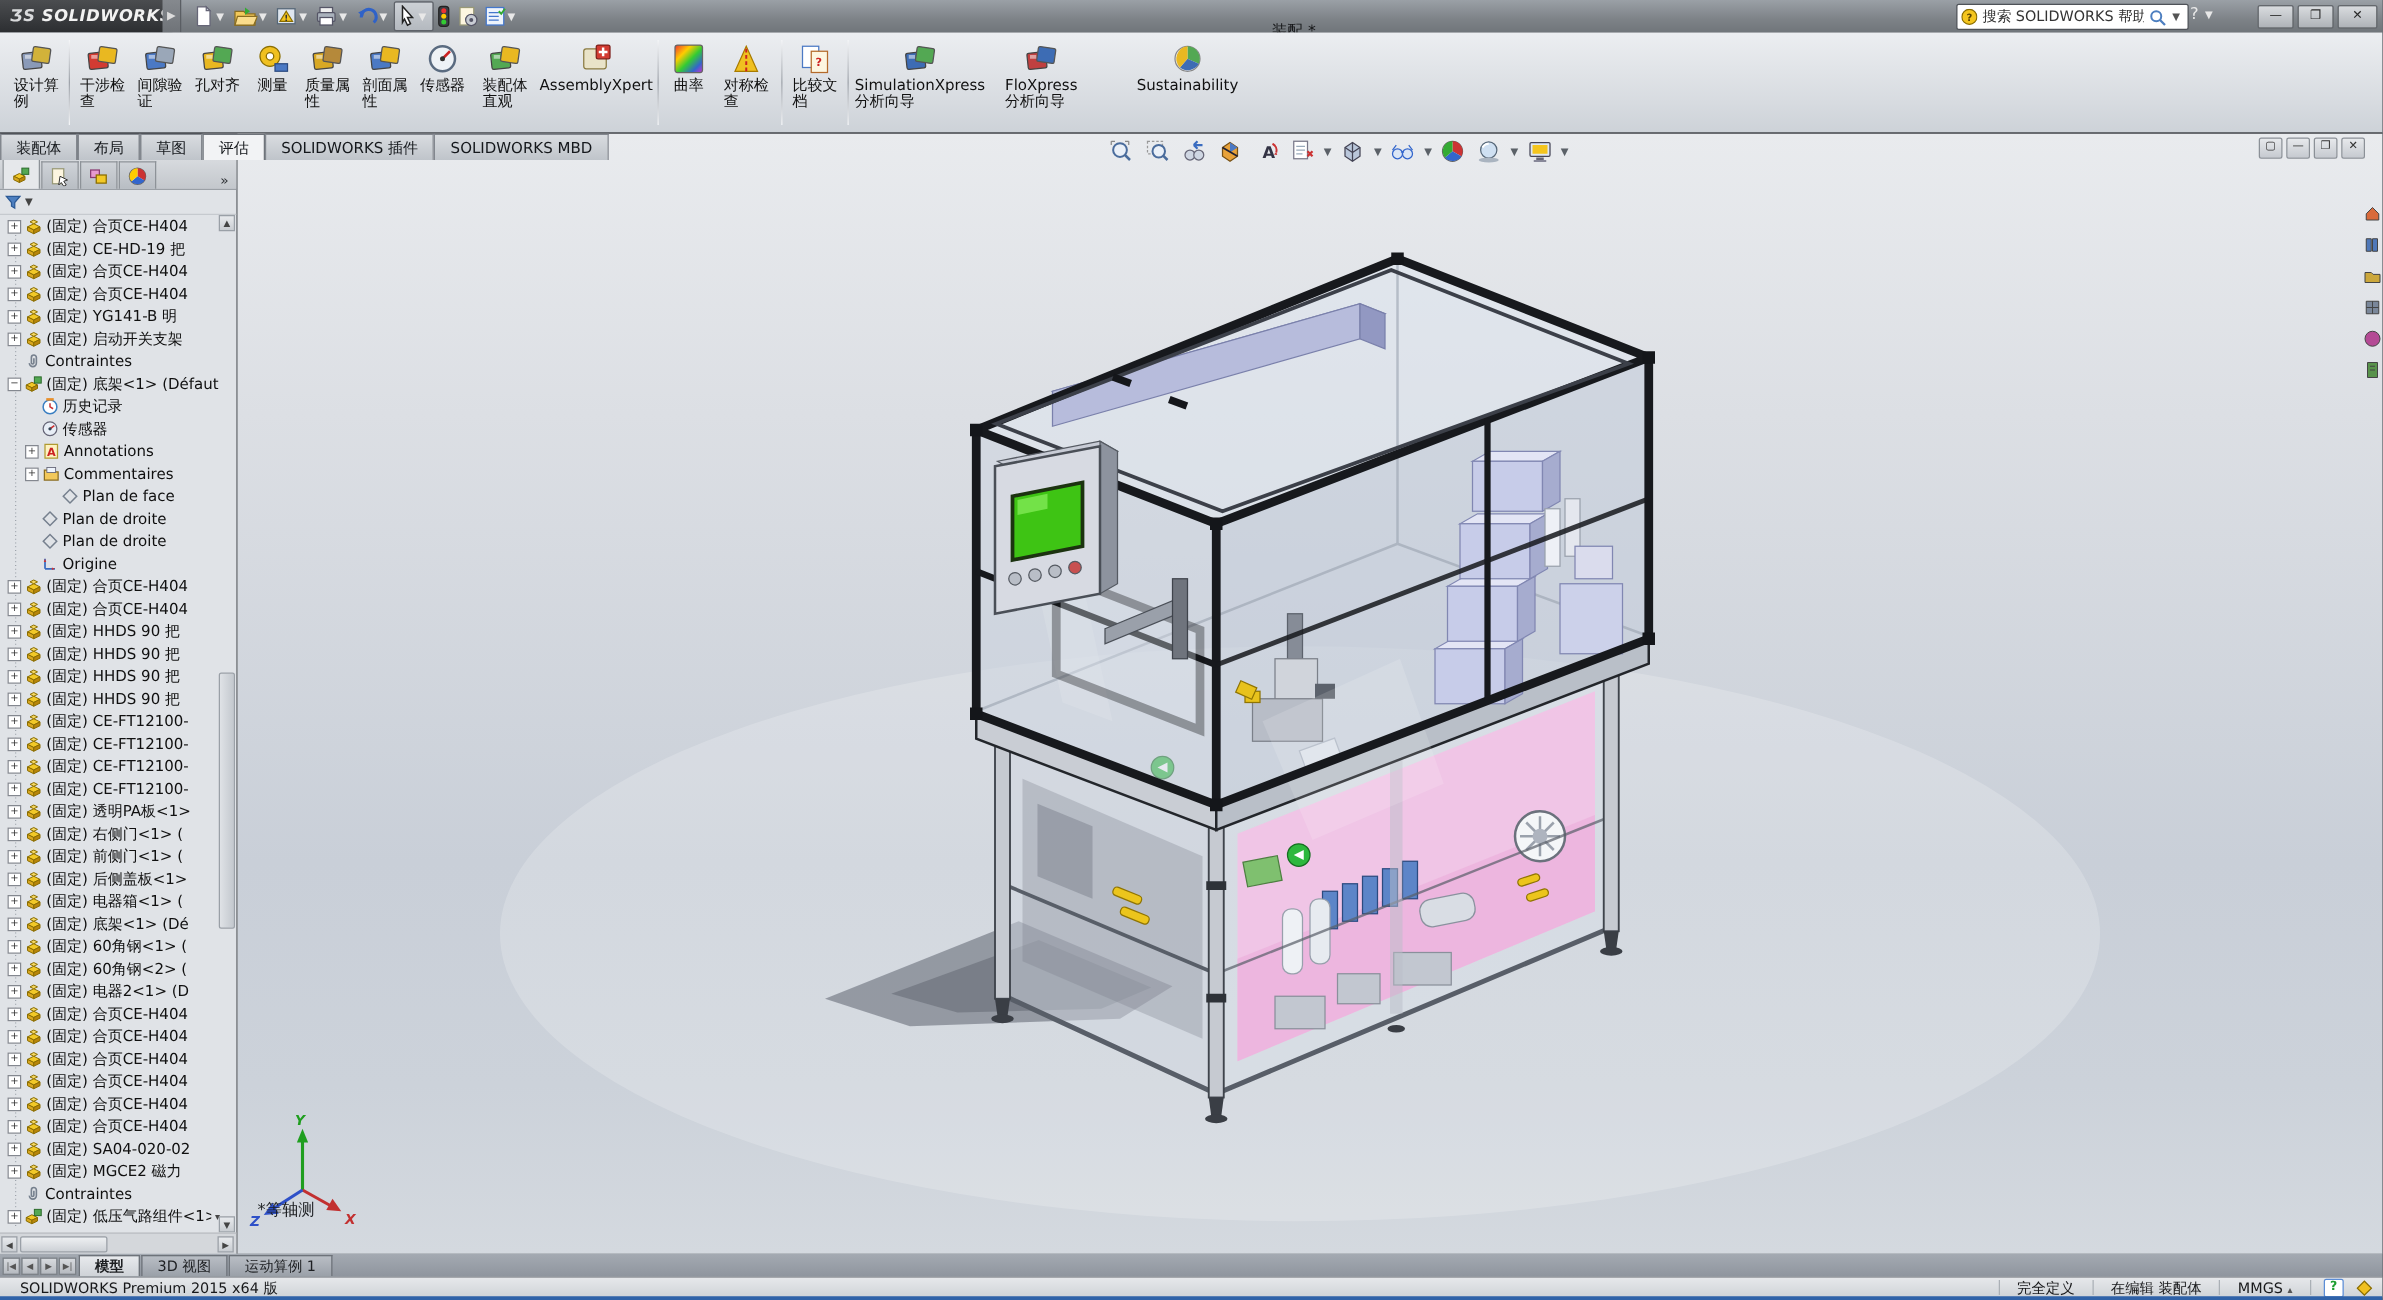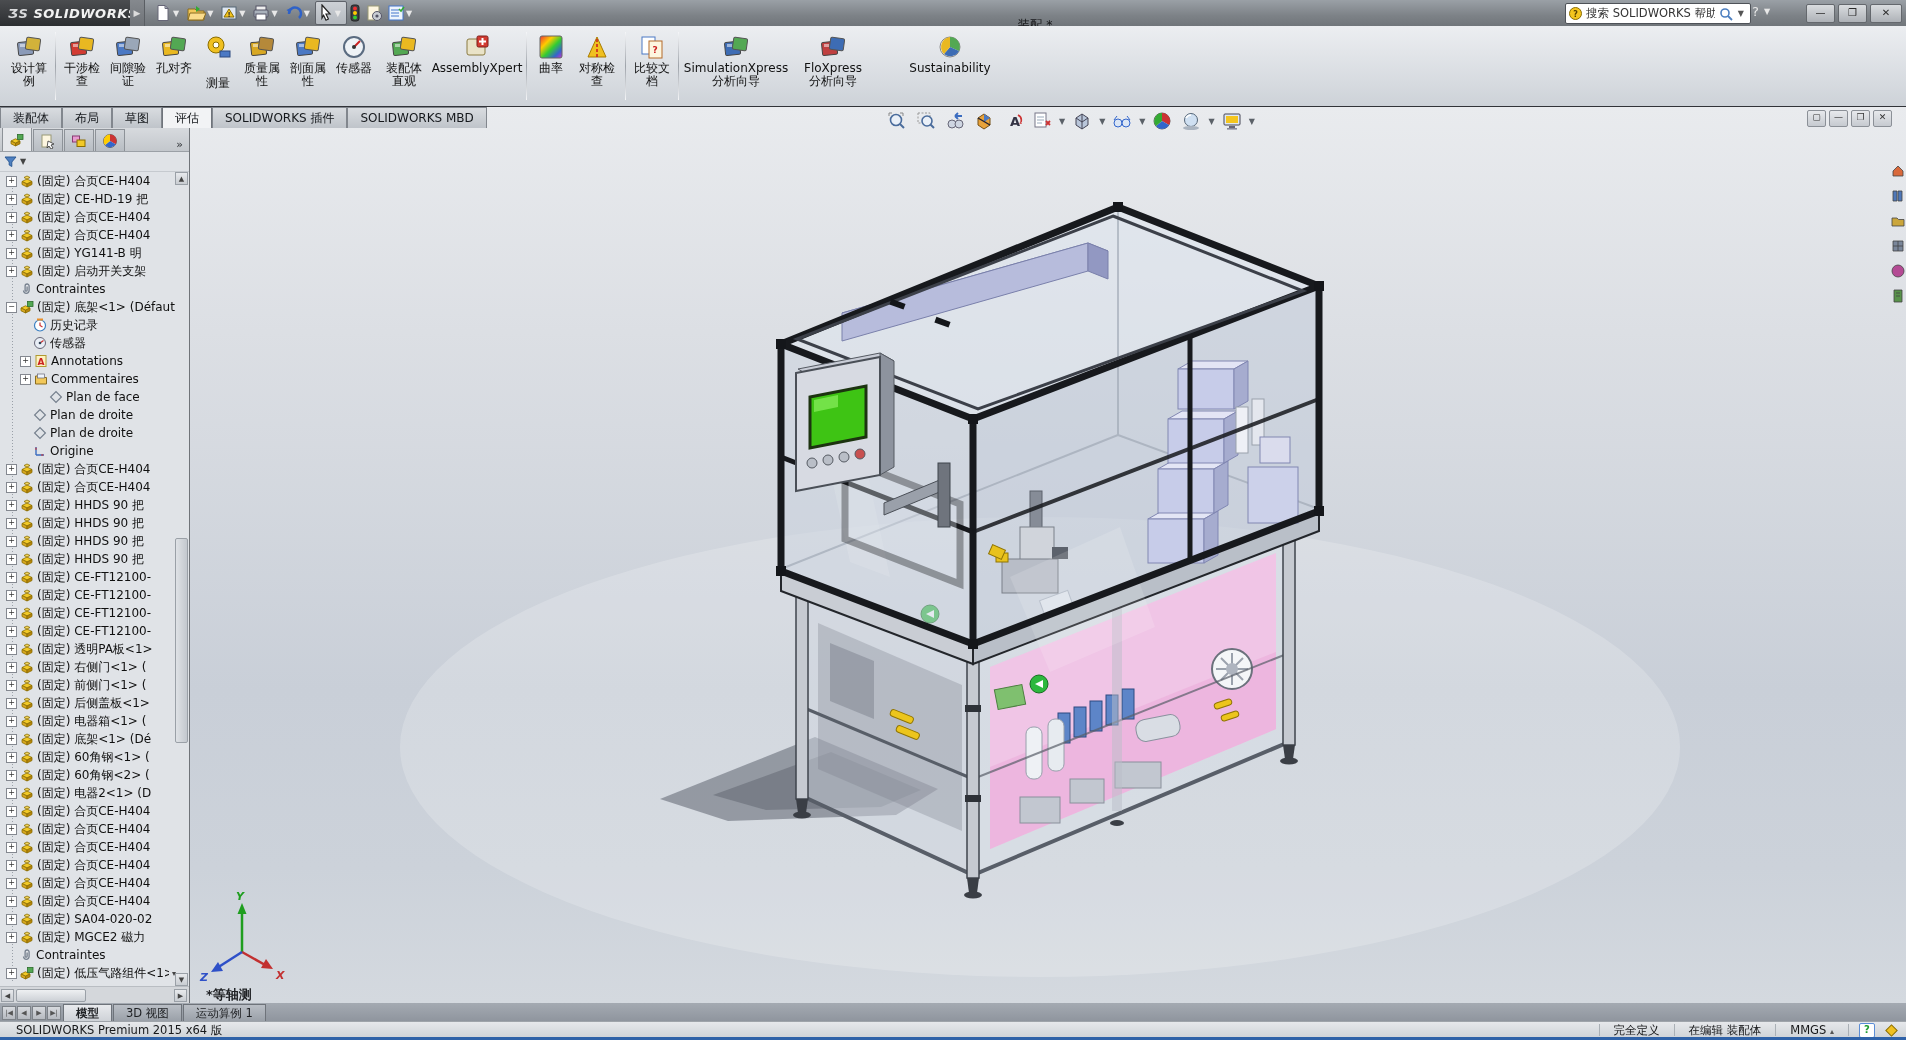--- a/index.html
+++ b/index.html
@@ -24,37 +24,37 @@
     border-radius:2px;display:flex;align-items:center;padding:0 3px;gap:4px;}
   .searchtext{color:#333;font-size:11.5px;white-space:nowrap;overflow:hidden;flex:1;}
   .tb-help{position:absolute;left:1752px;top:4px;color:#e9e9e9;font-size:13px;display:flex;gap:4px;align-items:center;}
   .winbtn{position:absolute;top:4px;height:17px;width:27px;background:linear-gradient(#d9dcdf,#aeb2b7);
     border:1px solid #64686d;border-radius:2px;color:#2a2a2a;font-size:10px;line-height:15px;text-align:center;}
   
   .ribbon{position:absolute;left:0;top:26px;width:1906px;height:81px;
     background:linear-gradient(#eceef1,#d7dbe0 70%,#cdd2d8);border-bottom:1px solid #313338;display:flex;align-items:stretch;padding-left:6px;box-sizing:border-box;}
   .rbtn{display:flex;flex-direction:column;align-items:center;justify-content:flex-start;padding-top:6px;box-sizing:border-box;}
   .rbtn .ric{width:30px;height:30px;display:flex;align-items:center;justify-content:center;}
-  .rlab{text-align:center;font-size:12px;line-height:13px;color:#111;}
+  .rlab{font-size:12px;line-height:13px;color:#111;}
   .rsep{width:1px;background:linear-gradient(#f5f6f8,#9ea3aa,#f5f6f8);margin:6px 3px;}
   
   .tabstrip{position:absolute;left:0;top:107px;height:21px;display:flex;z-index:5;}
   .ctab{height:21px;padding:0 12px;display:flex;align-items:center;font-size:12px;color:#15181c;
     background:linear-gradient(#d9dce0,#bfc4ca);border:1px solid #82878e;border-bottom:none;box-sizing:border-box;}
   .ctab.active{background:#f2f3f5;border-color:#6f747b;position:relative;top:0;}
   
   .viewport{position:absolute;left:190px;top:107px;width:1716px;height:896px;
     background:linear-gradient(180deg,#e9ebee 0%,#dcdfe4 25%,#c9cfd8 65%,#ccd2da 85%,#d4d9df 100%);overflow:hidden;}
   .headsup{position:absolute;left:695px;top:3px;display:flex;align-items:center;gap:5px;}
   .hbtn{width:24px;height:22px;display:flex;align-items:center;justify-content:center;border-radius:2px;}
   .hdd{font-size:8px;color:#5b6168;}
   .doc-controls{position:absolute;right:14px;top:3px;display:flex;gap:3px;}
   .dcb{width:17px;height:15px;background:linear-gradient(#e7e9ec,#c6cad0);border:1px solid #8b9097;border-radius:2px;
     font-size:9px;line-height:13px;text-align:center;color:#333;}
-  .orient-label{position:absolute;left:16px;top:879px;font-weight:bold;font-size:13px;color:#1d1f22;text-align:right;}
+  .orient-label{position:absolute;left:16px;top:852px;font-weight:normal;font-size:13px;color:#1d1f22;text-align:right;}
   .taskstrip{position:absolute;right:0;top:52px;width:17px;display:flex;flex-direction:column;gap:9px;align-items:center;
     padding-top:4px;}
   
   .panel{position:absolute;left:0;top:128px;width:190px;height:875px;background:#e0e3e7;border-right:1px solid #707479;box-sizing:border-box;}
   .ptabs{position:absolute;left:0;top:0;width:100%;height:24px;background:linear-gradient(#d7dade,#c3c7cc);
     border-bottom:1px solid #9ba0a6;display:flex;align-items:flex-end;padding-left:2px;box-sizing:border-box;}
   .ptab{width:30px;height:22px;display:flex;align-items:center;justify-content:center;border:1px solid #8d9298;
     border-bottom:none;background:linear-gradient(#cfd3d8,#b8bdc3);margin-right:1px;box-sizing:border-box;}
   .ptab.active{background:#e6e8eb;height:24px;}
   .pmore{margin-left:auto;margin-right:6px;font-size:11px;color:#2c2f33;}
@@ -256,21 +256,21 @@
       <div class="rbtn" style="width: 46px;">
         <span class="ric">
           <svg width="28" height="28" viewBox="0 0 28 28">
             <rect x="3" y="9" width="15" height="13" rx="1.5" fill="#e9b821" stroke="#444" transform="rotate(-6 10 15)"></rect>
             <rect x="11" y="5" width="14" height="12" rx="1.5" fill="#53a853" stroke="#555" transform="rotate(8 18 11)"></rect>
             <rect x="5" y="11" width="5" height="3" fill="#fff" opacity=".5"></rect>
           </svg>
         </span>
       <div class="rlab">孔对齐</div>
       </div>
-      <div class="rbtn" style="width: 42px; gap: 15px;">
+      <div class="rbtn" style="width: 42px;">
         <span class="ric">
           <svg width="28" height="28" viewBox="0 0 28 28">
             <circle cx="12" cy="12" r="8" fill="#f0c020" stroke="#8a6d00"></circle>
             <circle cx="12" cy="12" r="3" fill="#fff" stroke="#8a6d00"></circle>
             <rect x="16" y="18" width="10" height="6" fill="#4b79c4" stroke="#2c4a80"></rect>
           </svg>
         </span>
       <div class="rlab">测量</div>
       </div>
       <div class="rbtn" style="width: 46px;">

